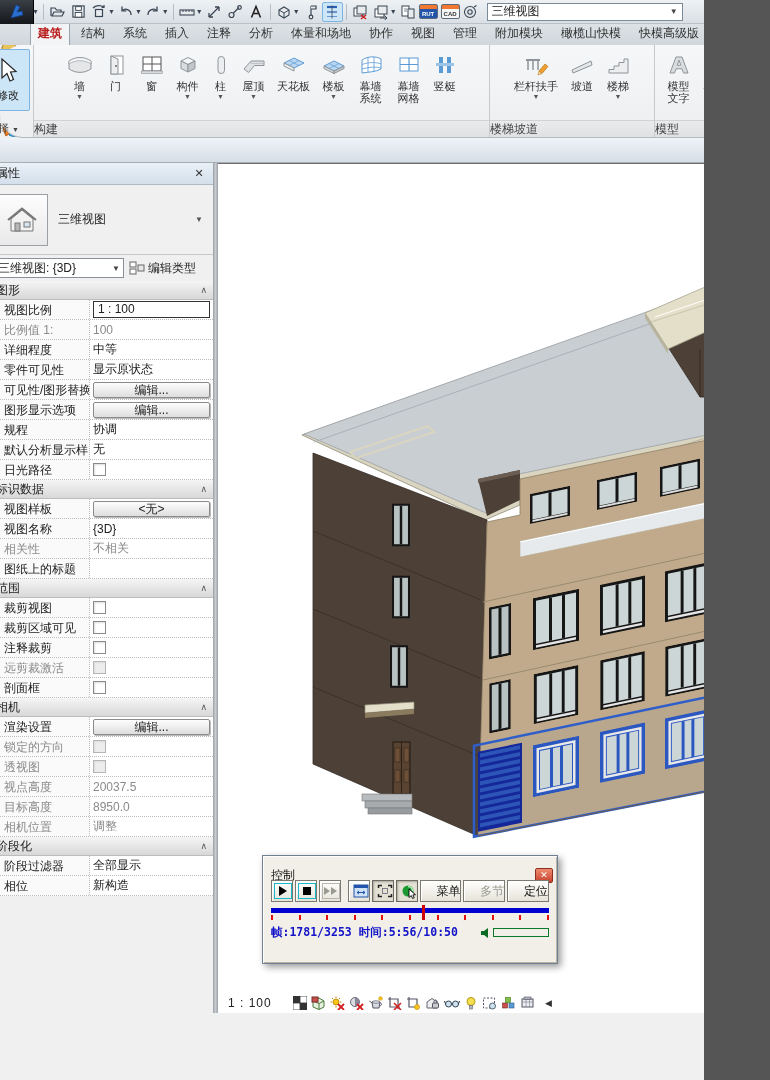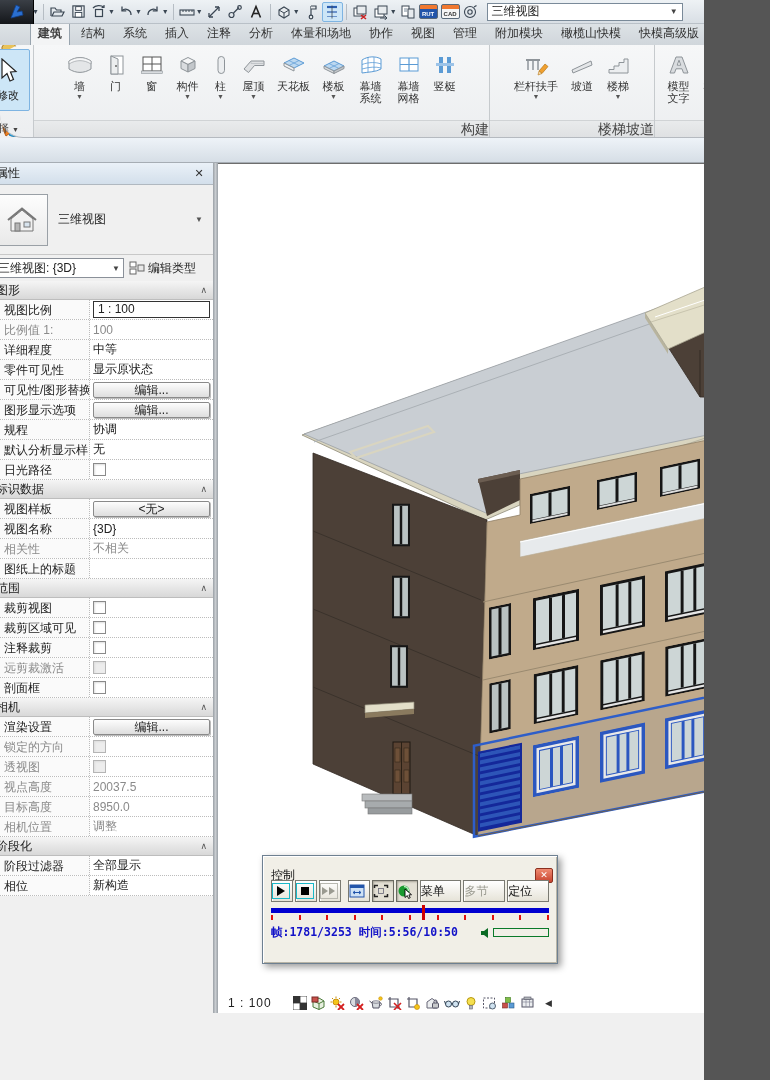--- a/index.html
+++ b/index.html
@@ -23,28 +23,28 @@
     font-size:6px;font-weight:bold;line-height:8px;border:1px solid #5a6a7a;flex:0 0 auto;}
   .badge-rut{background:linear-gradient(#e8f*0f8,#2255aa);background:linear-gradient(#f07830 30%,#2255aa 30%);color:#fff;}
   .badge-cad{background:linear-gradient(#f07830 30%,#f5f5f5 30%);color:#333;}
   .qcombo{margin-left:6px;width:196px;height:18px;background:#fff;border:1px solid #7a8a99;
     display:flex;align-items:center;padding:0 4px;color:#222;}
   .qcombo .arr{margin-left:auto;font-size:8px;color:#444;}
   
   .tabs{position:absolute;left:0;top:24px;width:770px;height:21px;background:linear-gradient(#dde2e6,#d0d6db);
     display:flex;align-items:flex-end;padding-left:30px;overflow:hidden;white-space:nowrap;}
   .tab{display:inline-block;padding:3px 7px 3px;margin-right:4px;color:#333;}
-  .tab.active{background:#f3f4f5;border:1px solid #98a4ae;border-bottom:none;font-weight:bold;color:#404040;}
+  .tab.active{background:#f3f4f5;border:1px solid #98a4ae;border-bottom:none;font-weight:bold;color:#b91c1c;}
   
   .ribbon{position:absolute;left:0;top:45px;width:770px;height:93px;background:linear-gradient(#f6f7f8,#eceef0);
     border-bottom:1px solid #b5bac0;display:flex;border-radius:23px;}
   .rpanel{position:relative;height:100%;border-right:1px solid #c6cacd;display:flex;flex-direction:column;}
   .rbtn-row{flex:1;display:flex;align-items:flex-start;justify-content:center;padding-top:3px;}
   .rlabel-row{height:17px;background:linear-gradient(#e9ebec,#dfe1e3);border-top:1px solid #d0d3d5;
-    text-align:right;font-size:14px;color:#444;line-height:16px;}
+    text-align:left;font-size:12px;color:#444;line-height:16px;}
   .rbtn{width:44px;display:flex;flex-direction:column;align-items:center;padding-top:2px;cursor:default;}
   .rbtn.narrow{width:36px;}
   .rbtn .ric{height:30px;display:flex;align-items:center;justify-content:center;}
   .rbtn .rtx{font-size:11px;color:#333;text-align:center;line-height:12px;max-width:46px;}
   .rbtn .rtx.wrap{max-width:30px;}
   .rbtn .rarr{font-size:7px;color:#555;line-height:7px;margin-top:1px;}
   .modify-panel{width:34px;border-right:1px solid #c6cacd;}
   .modbtn{position:absolute;left:-14px;top:4px;width:44px;height:62px;background:#cde6f7;
     border:1px solid #7eb4e2;border-radius:2px;display:flex;flex-direction:column;align-items:center;justify-content:center;}
   .modbtn .rtx{font-size:11px;margin-top:4px;}
@@ -102,21 +102,21 @@
   
   .ctrl{position:absolute;left:262px;top:854px;width:296px;height:109px;background:#f1efe7;
     border:1px solid #6e8091;box-shadow:inset 1px 1px 0 #fff,inset -1px -1px 0 #b8b4a6,3px 3px 7px rgba(0,0,0,.4);}
   .ctrl-title{height:20px;display:flex;align-items:center;padding:18px 4px 0 8px;text-align:center;}
   .ctrl-title .t{color:#111;}
   .ctrl-close{margin-left:auto;width:18px;height:15px;background:linear-gradient(#ef8a70,#c8432e);
     border:1px solid #8b2f1f;border-radius:2px;color:#fff;font-size:9px;font-weight:bold;
     display:flex;align-items:center;justify-content:center;}
   .ctrl-btns{display:flex;align-items:center;padding:4px 6px 0 8px;}
   .cbtn{height:22px;background:linear-gradient(#ffffff,#e6e3d8);border:1px solid #7a7a72;
-    box-shadow:inset 1px 1px 0 #fff;display:flex;align-items:center;justify-content:flex-start;margin-right:2px;}
+    box-shadow:inset 1px 1px 0 #fff;display:flex;align-items:center;justify-content:flex-end;margin-right:2px;}
   .cbtn.media{width:24px;}
   .cbtn.media .inner{width:18px;height:16px;border:1px solid #1ab8c8;display:flex;align-items:center;justify-content:center;}
   .cbtn.ico{width:24px;}
   .cbtn.txt{width:46px;color:#111;}
   .cbtn.pressed{background:#e3e0d4;box-shadow:inset 1px 1px 2px #a8a498;border-color:#6a6a62;}
   .cbtn.disabled{color:#9a9a90;}
   .play-g{width:0;height:0;border-left:8px solid #000;border-top:5px solid transparent;border-bottom:5px solid transparent;}
   .stop-g{width:8px;height:8px;background:#000;}
   .ff-g{display:flex;}
   .ff-g i{width:0;height:0;border-left:6px solid #9a9a90;border-top:4px solid transparent;border-bottom:4px solid transparent;margin-right:1px;}

